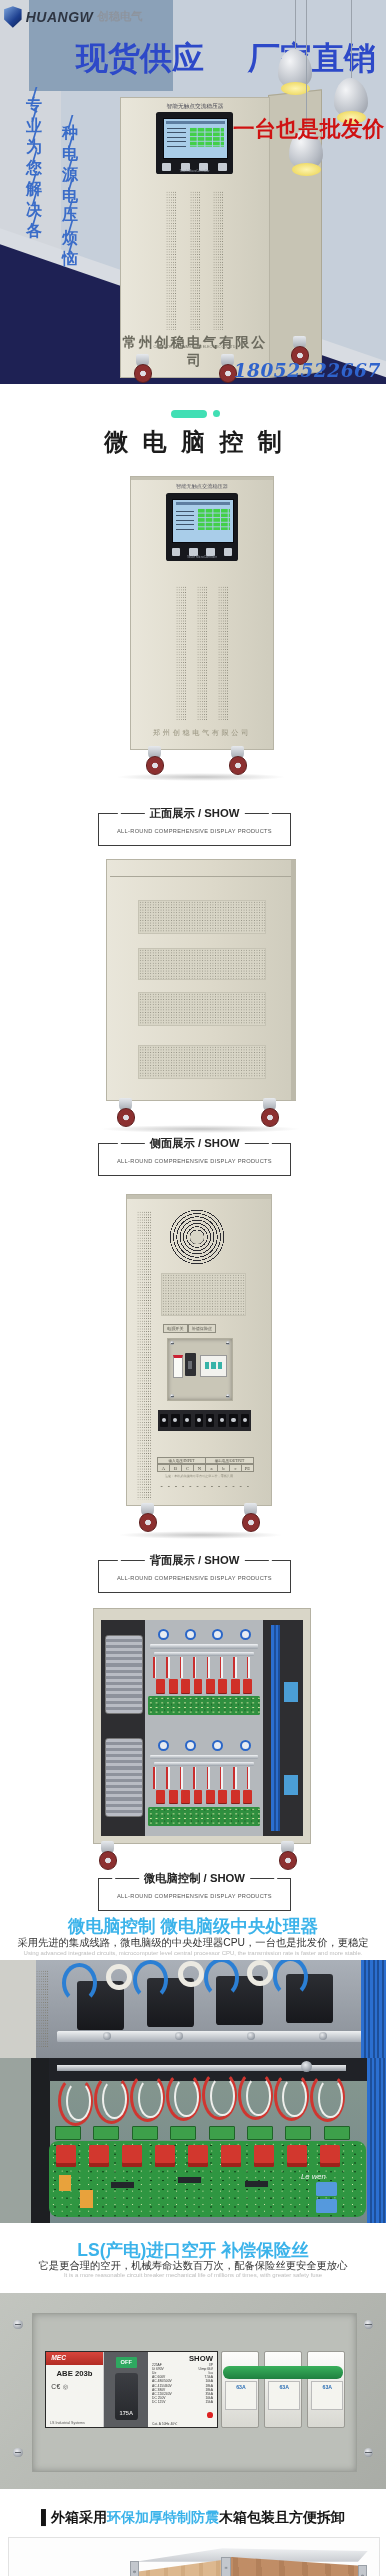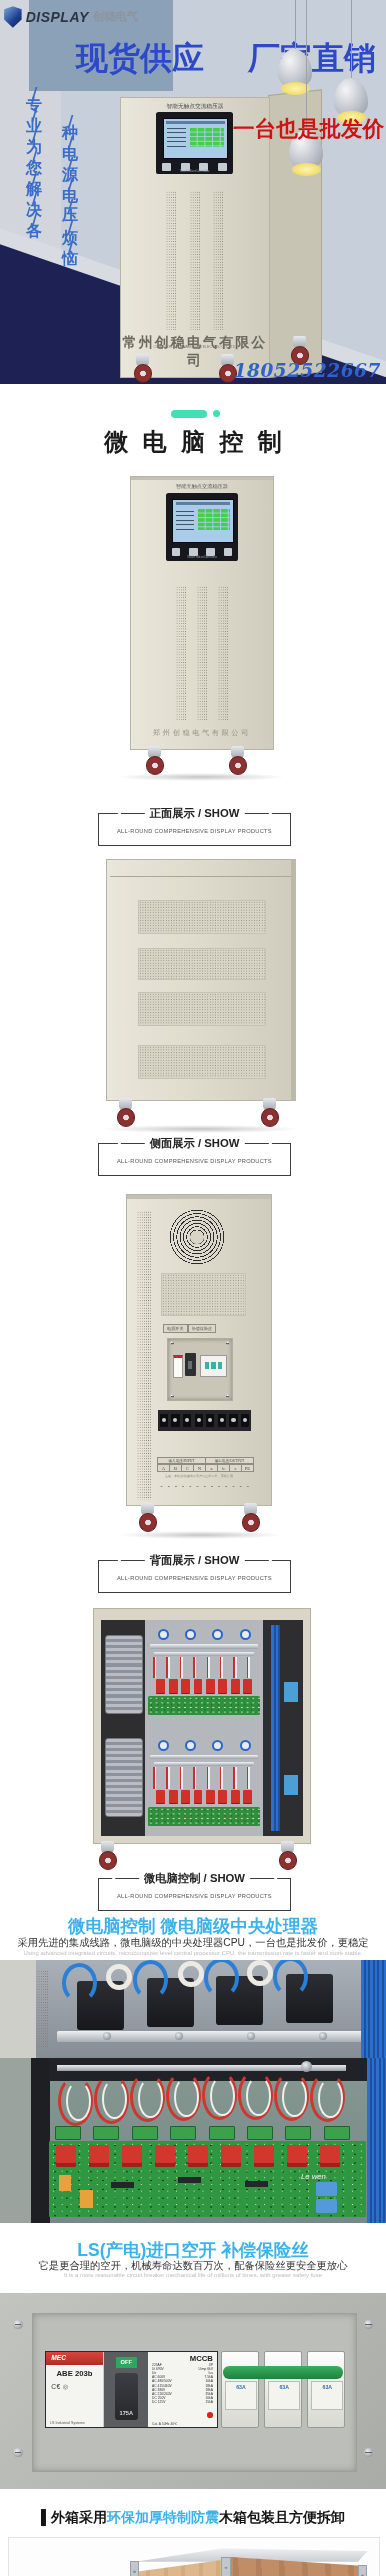--- a/index.html
+++ b/index.html
@@ -102,21 +102,21 @@
   
   .whitering{width:15.5px;height:15.5px;border-radius:50%;border:5.2px solid #eceae2;}
   .bluearc{width:27px;height:32px;border:4.1px solid #2b7fd4;border-radius:50%;border-bottom-color:transparent;}
   .blkblock{background:linear-gradient(#2c2e33,#17181c);border-radius:3.1px;}
   .bolt{border-radius:50%;background:radial-gradient(circle at 40% 35%,#e9ebee,#9299a2 70%,#6c737c);}
   .loop-red{width:29px;height:44px;border:3.1px solid #cf3630;border-radius:50%;border-top-color:transparent;}
   .loop-white{width:20.6px;height:36px;border:2.6px solid #efefec;border-radius:50%;border-top-color:transparent;}
   .greenterm{width:24px;height:12.4px;background:#3da04a;border:0.5px solid #1f6328;border-radius:1px;}
   .relayB{width:19.6px;height:21.6px;background:#d2372e;border-radius:1.5px;box-shadow:inset 0 -4.1px 0 #9e221b;}
   .pcbB{background:#2f9641;background-image:radial-gradient(#d8e8b0 0.5px,transparent 0.6px),
-        radial-gradient(#0d3a14 0.5px,transparent 0.6px);background-size:8.8px 6.7px,12px 8.8px;border-radius:1px;}
+        radial-gradient(#0d3a14 0.5px,transparent 0.6px);background-size:8.8px 6.7px,12px 8.8px;border-radius:9px;}
 
   
   .screw{border-radius:50%;background:radial-gradient(circle at 40% 35%,#f0f1f3,#a6abb2 60%,#7a8088);position:absolute;}
   .screw::after{content:"";position:absolute;left:15%;top:45%;width:70%;height:10%;background:#5c6168;}
   .spec-row{display:flex;justify-content:space-between;font-size:3.3px;color:#333;line-height:4.1px;}
   .fuse{width:36px;height:75px;background:linear-gradient(#fdfdfb,#d8d8d2);border:0.5px solid #9a9a94;
         border-radius:2.1px;position:relative;}
   .fuse .lbl{position:absolute;left:8%;top:38%;width:84%;height:34%;background:#f4f4ef;border:0.5px solid #bbb;
              font-size:5.2px;color:#2d6fb4;font-weight:bold;text-align:center;padding-top:2.1px;}
 
@@ -155,21 +155,21 @@
       <div class="lamp-glow" style="margin:-7.2px 0 0 2.6px"></div>
     </div>
     <div class="abs" style="left:289px;top:0;z-index:3">
       <div class="lamp-cord" style="height:130px;margin-left:16.5px"></div>
       <div class="lamp-shade"></div>
       <div class="lamp-glow" style="margin:-7.2px 0 0 2.6px"></div>
     </div>
 
     <div class="abs logo">
       <div class="logo-shield"></div>
-      <span class="logo-en">DISPLAY</span>
+      <span class="logo-en">HUANGW</span>
       <span class="logo-cn">创稳电气</span>
     </div>
 
     <div class="abs slogan-main">
       <span>现货供应</span>
       <span>厂家直销</span>
     </div>
 
     <div class="abs price-slogan">一台也是批发价</div>
 
@@ -551,21 +551,21 @@
       </div>
       <div style="width:44px;background:#5a5c60;position:relative">
         <div style="position:absolute;left:12px;top:5.2px;width:20.6px;height:11.3px;background:#2ea860;color:#fff;
              font-size:5.7px;font-weight:bold;text-align:center;line-height:11.3px;border-radius:1px">OFF</div>
         <div style="position:absolute;left:10.8px;top:20.6px;width:23px;height:47px;background:linear-gradient(#3c3e43,#26282c);
              border-radius:3.1px">
           <div style="position:absolute;bottom:4.1px;width:100%;text-align:center;color:#ddd;font-size:5.7px;font-weight:bold">175A</div>
         </div>
       </div>
       <div style="flex:1;position:relative;padding:2.1px 4.1px">
-        <div style="text-align:right;font-size:7.7px;font-weight:bold;color:#222">MCCB</div>
+        <div style="text-align:right;font-size:7.7px;font-weight:bold;color:#222">SHOW</div>
         <div class="spec-row">
             <span>225AF</span>
             <span>3P</span>
           </div>
         <div class="spec-row">
             <span>Ui 690V</span>
             <span>Uimp 6kV</span>
           </div>
         <div class="spec-row">
             <span>Ue</span>

